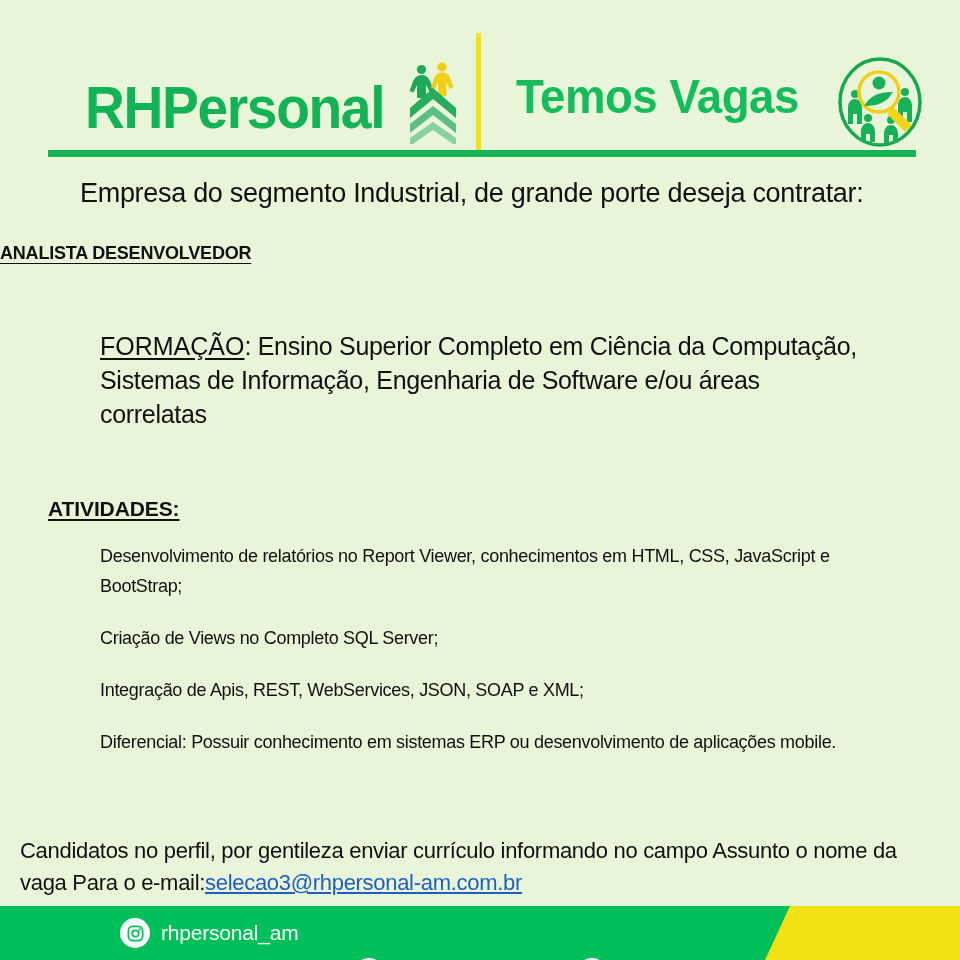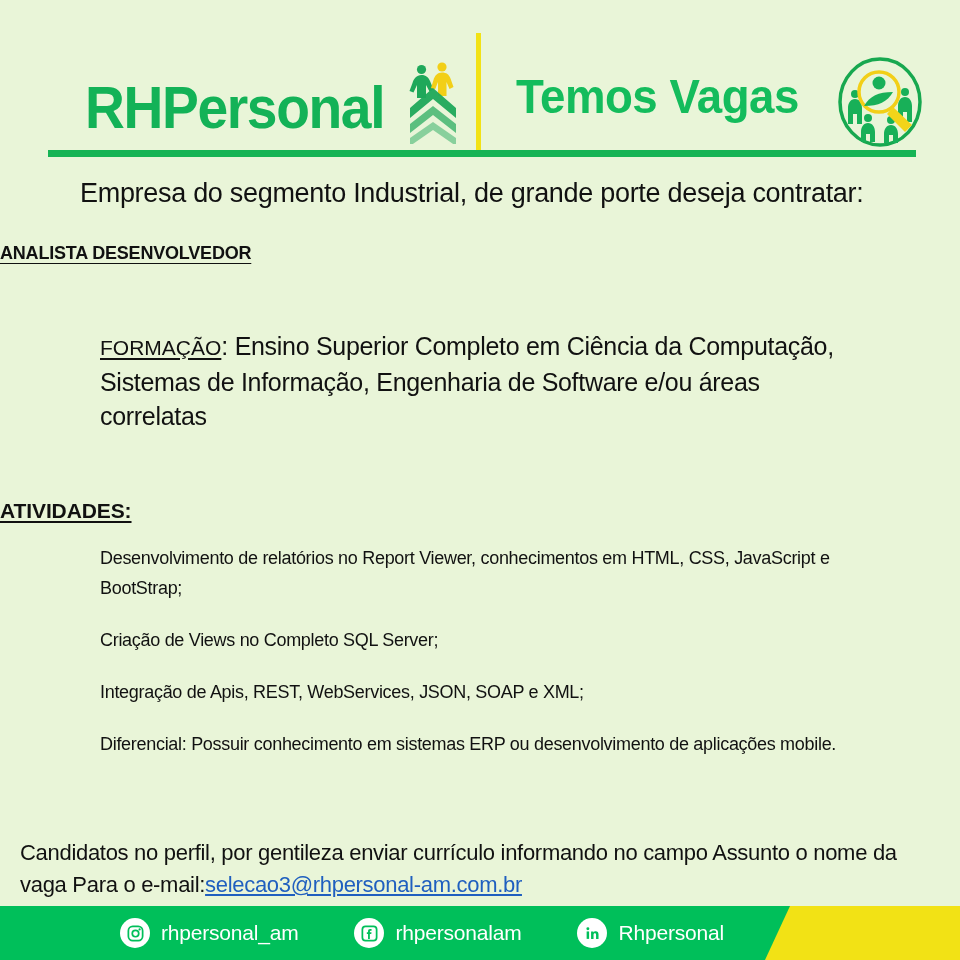--- a/index.html
+++ b/index.html
@@ -119,34 +119,35 @@
     text-underline-offset: 4px;
   }
   .formacao {
     margin: 65px auto 0;
     width: 760px;
     font-size: 25px;
     line-height: 34px;
     letter-spacing: -0.3px;
   }
   .formacao .lead {
-    font-size: 21px;
+    font-size: 25px;
     text-decoration: underline;
     text-underline-offset: 3px;
     letter-spacing: 0;
   }
   .activities-head {
     margin-top: 66px;
     font-size: 21px;
     font-weight: bold;
     letter-spacing: -0.1px;
   }
   .activities-head span.u {
     text-decoration: underline;
     text-underline-offset: 3px;
+    margin-left: 48px;
   }
   .act {
     margin: 20px auto 0;
     width: 760px;
     font-size: 18px;
     line-height: 30px;
     letter-spacing: -0.3px;
   }
   .act.spaced { margin-top: 22px; }
 
@@ -181,21 +182,21 @@
     height: 54px;
     background: #f2e215;
     clip-path: polygon(30px 0, 200px 0, 200px 54px, 5px 54px);
   }
   .social-row {
     position: absolute;
     left: 120px;
     top: 0;
     height: 54px;
     display: flex;
-    align-items: flex-end;
+    align-items: flex-start;
     gap: 0px;
   }
   .social {
     display: flex;
     align-items: center;
     height: 54px;
   }
   .social + .social { margin-left: 56px; margin-top: 40px; }
   .social .badge {
     width: 30px;

